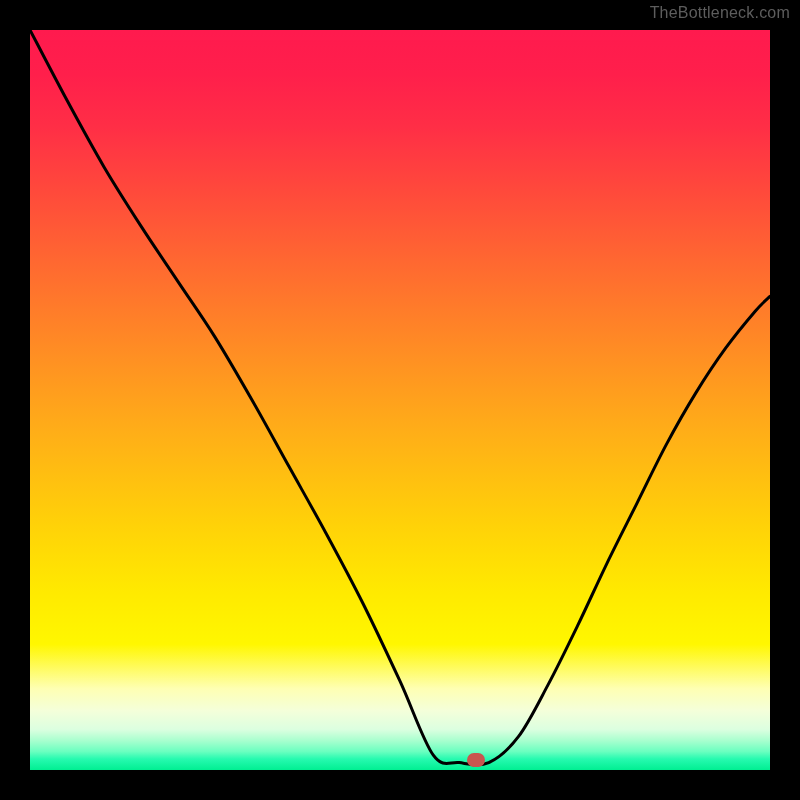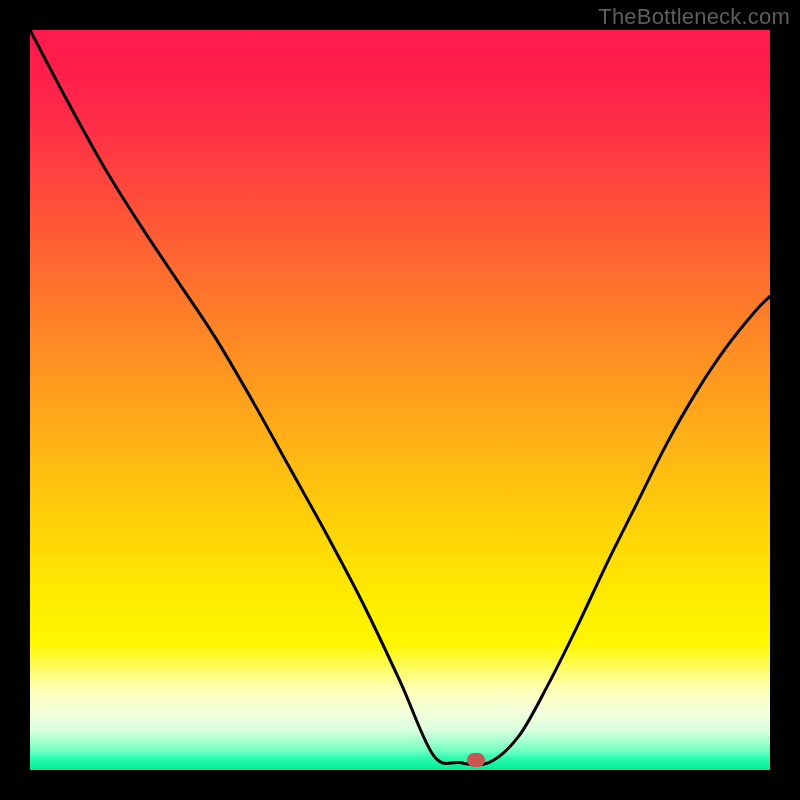--- a/index.html
+++ b/index.html
@@ -15,21 +15,21 @@
     position: relative;
     width: 800px;
     height: 800px;
     background: #000000;
   }
   .watermark {
     position: absolute;
     top: 4px;
     right: 10px;
     color: #5d5d5d;
-    font-size: 22px;
+    font-size: 16px;
     font-weight: 500;
     letter-spacing: 0.2px;
     user-select: none;
     z-index: 3;
     margin-left: 42px;
   }
   .plot-area {
     position: absolute;
     left: 30px;
     top: 30px;

